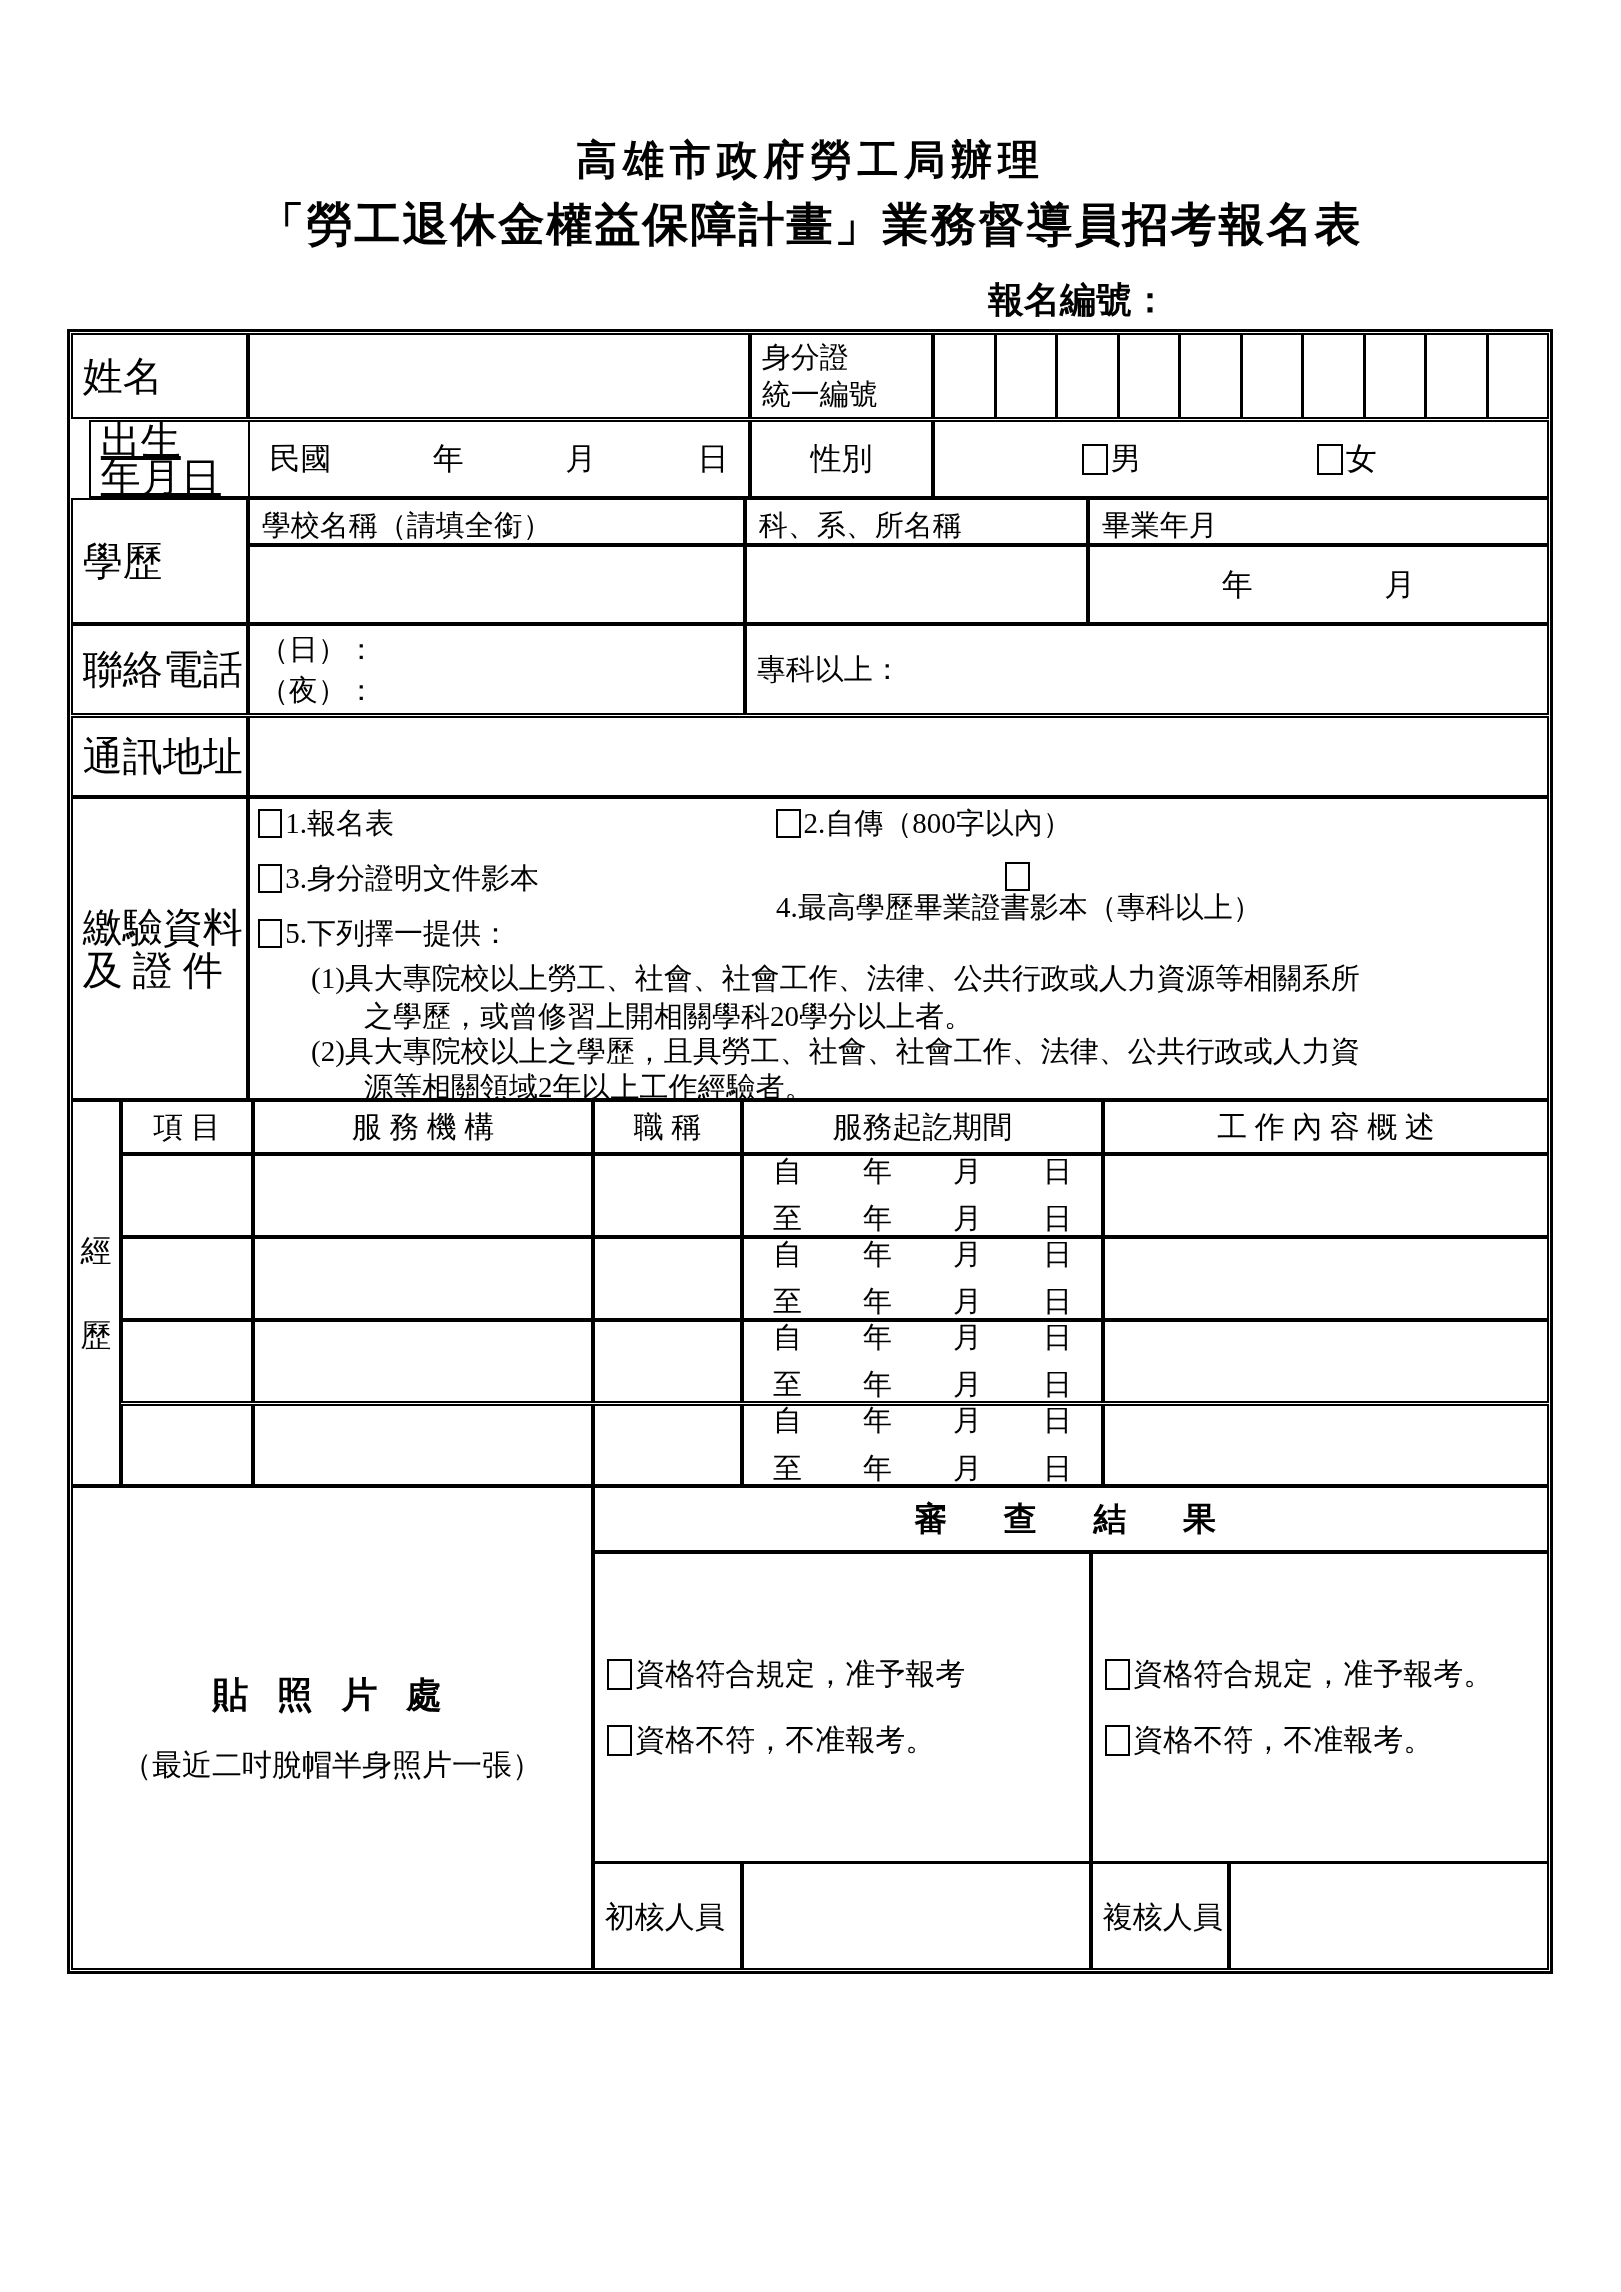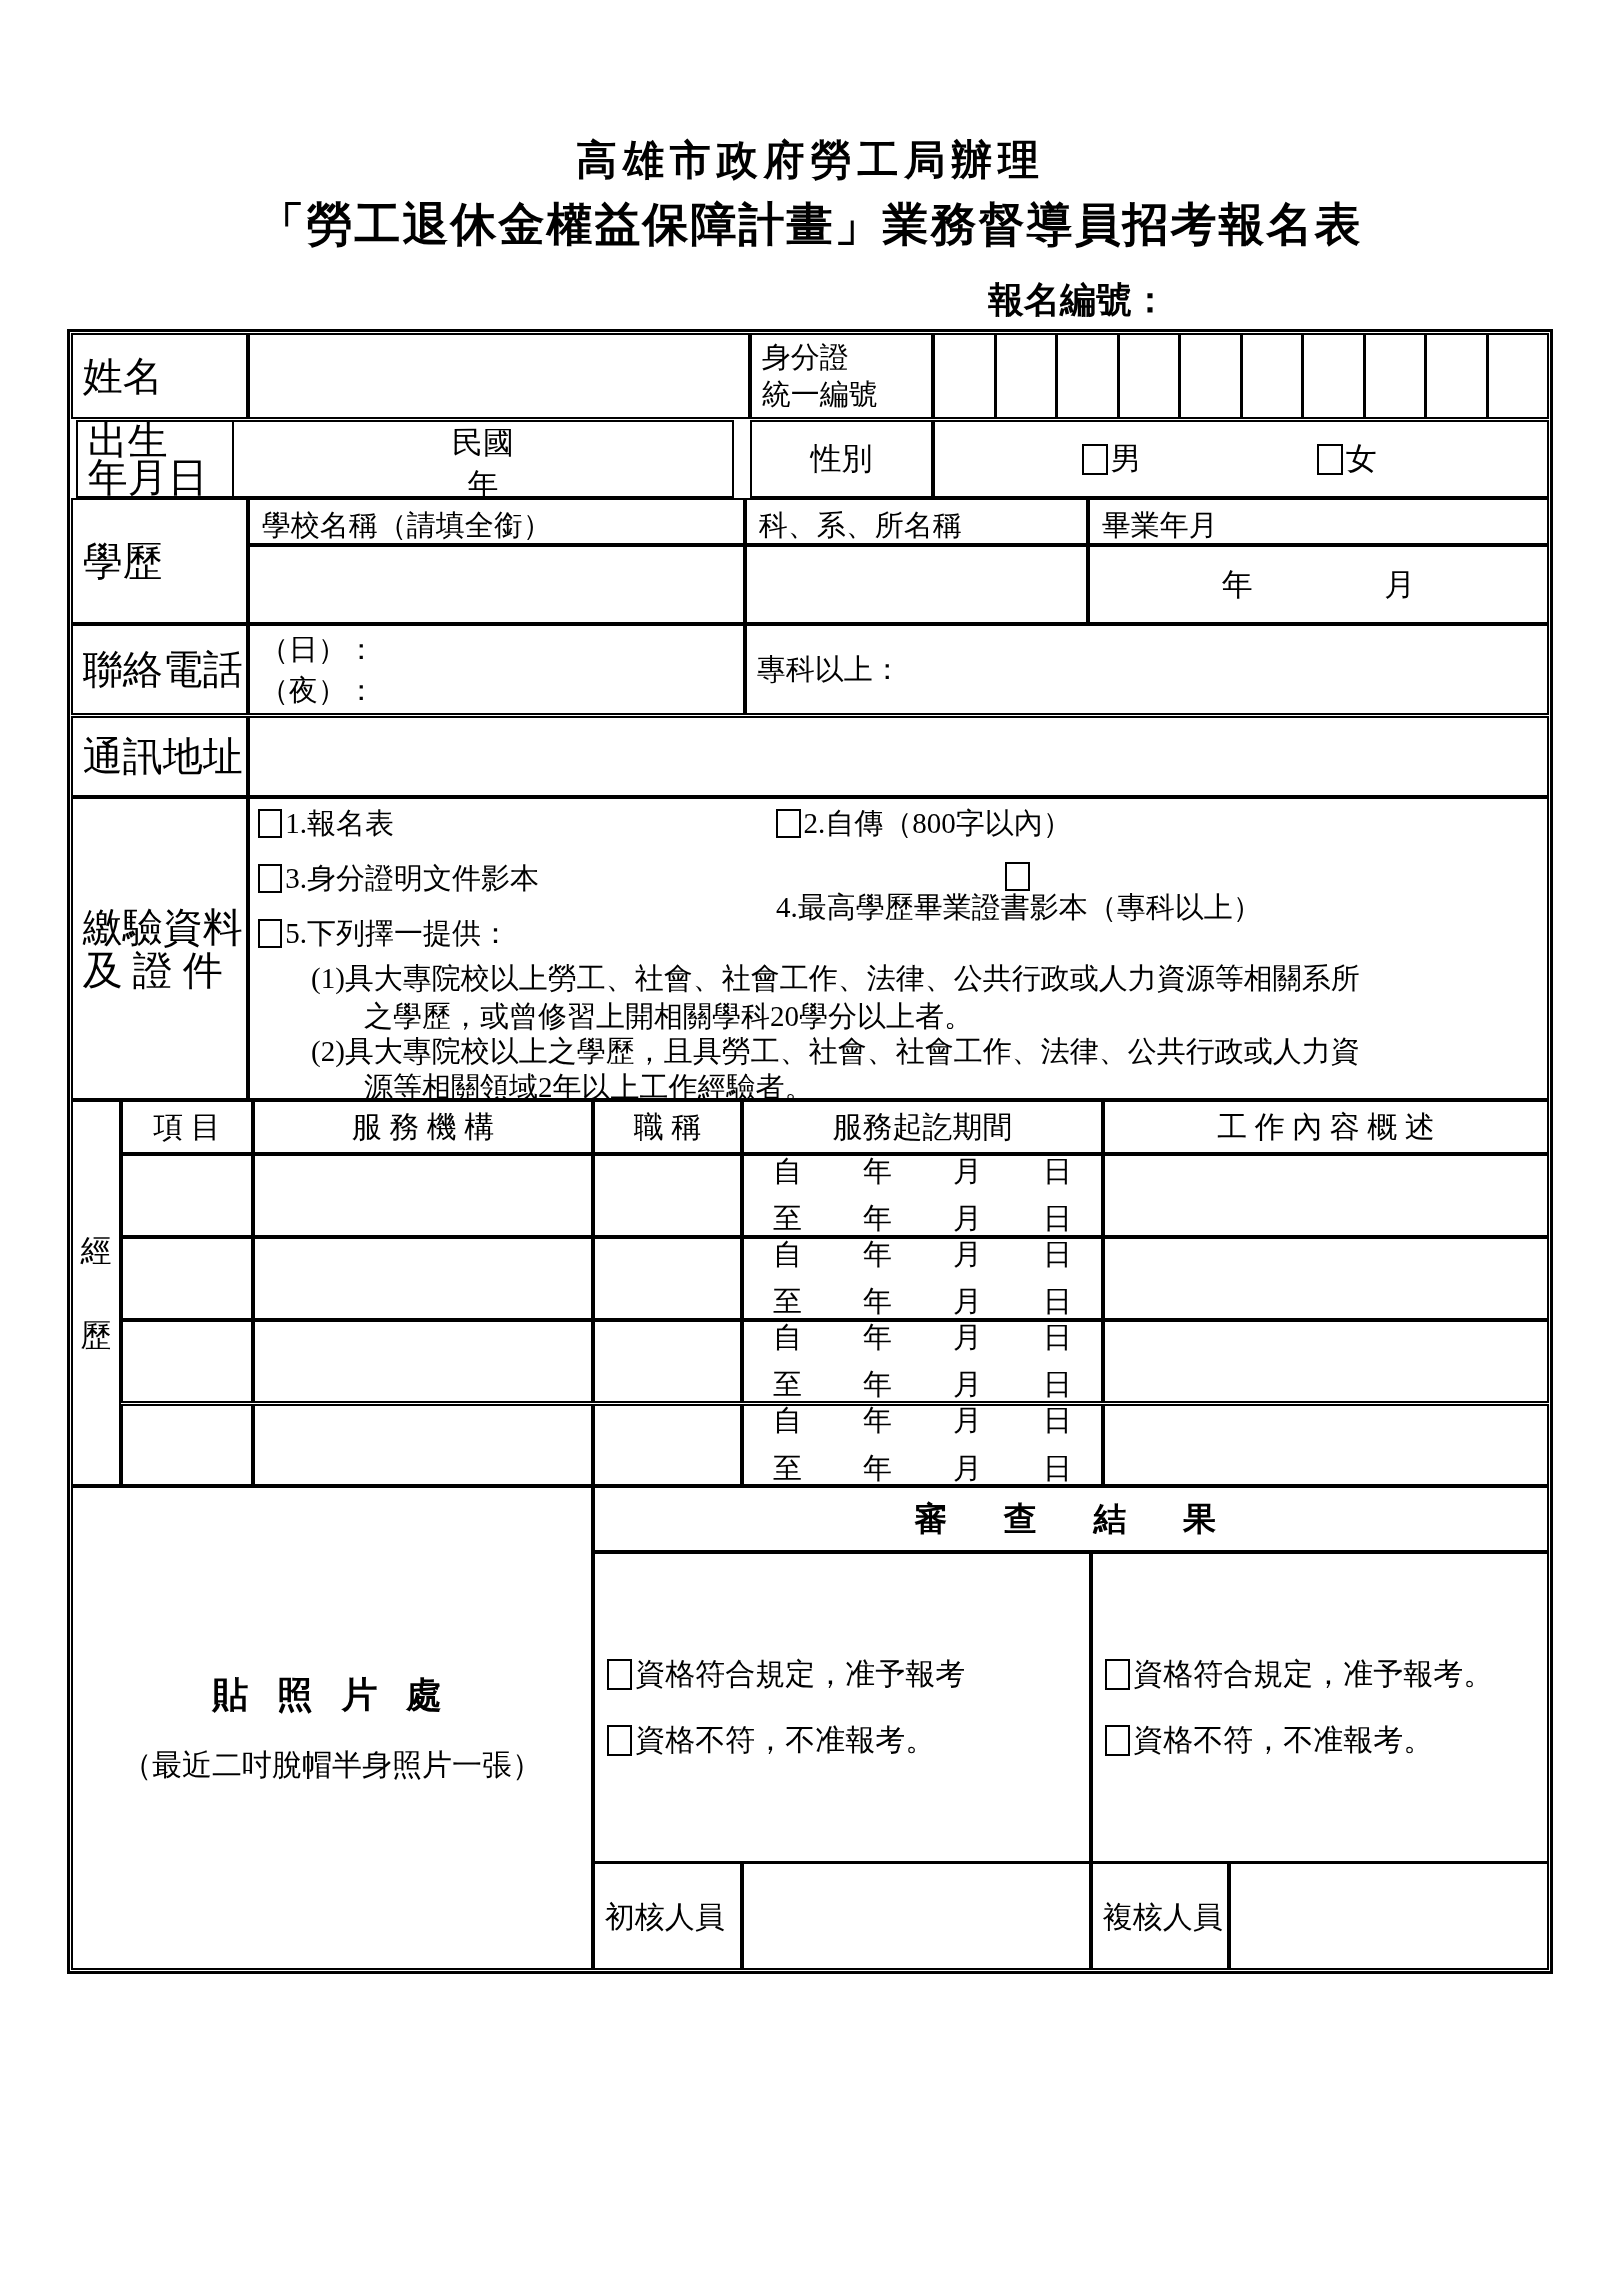--- a/index.html
+++ b/index.html
@@ -62,25 +62,25 @@
     <div class="idbox"></div>
     <div class="idbox"></div>
     <div class="idbox"></div>
     <div class="idbox"></div>
     <div class="idbox"></div>
     <div class="idbox"></div>
     <div class="idbox"></div>
     <div class="idbox"></div>
   </div>
 
-  <div class="c lbl" style="left:76px;top:420px;width:177px;height:78px;line-height:37px;">
+  <div class="c lbl" style="left:89px;top:420px;width:177px;height:78px;line-height:37px;text-decoration:underline;">
     <span>出生</span>
     <span>年月日</span>
   </div>
-  <div class="c spread" style="left:232px;top:420px;width:502px;height:78px;flex-direction:column;">
+  <div class="c spread" style="left:248px;top:420px;width:502px;height:78px;">
     <span>民國</span>
     <span>年</span>
     <span>月</span>
     <span>日</span>
   </div>
   <div class="c cc" style="left:750px;top:420px;width:183px;height:78px;">性別</div>
   <div class="c" style="left:933px;top:420px;width:616px;height:78px;display:flex;align-items:center;gap:176px;padding-left:147px;font-size:31px;">
     <span class="revline">
         <span class="cbx"></span>
         <span>男</span>

